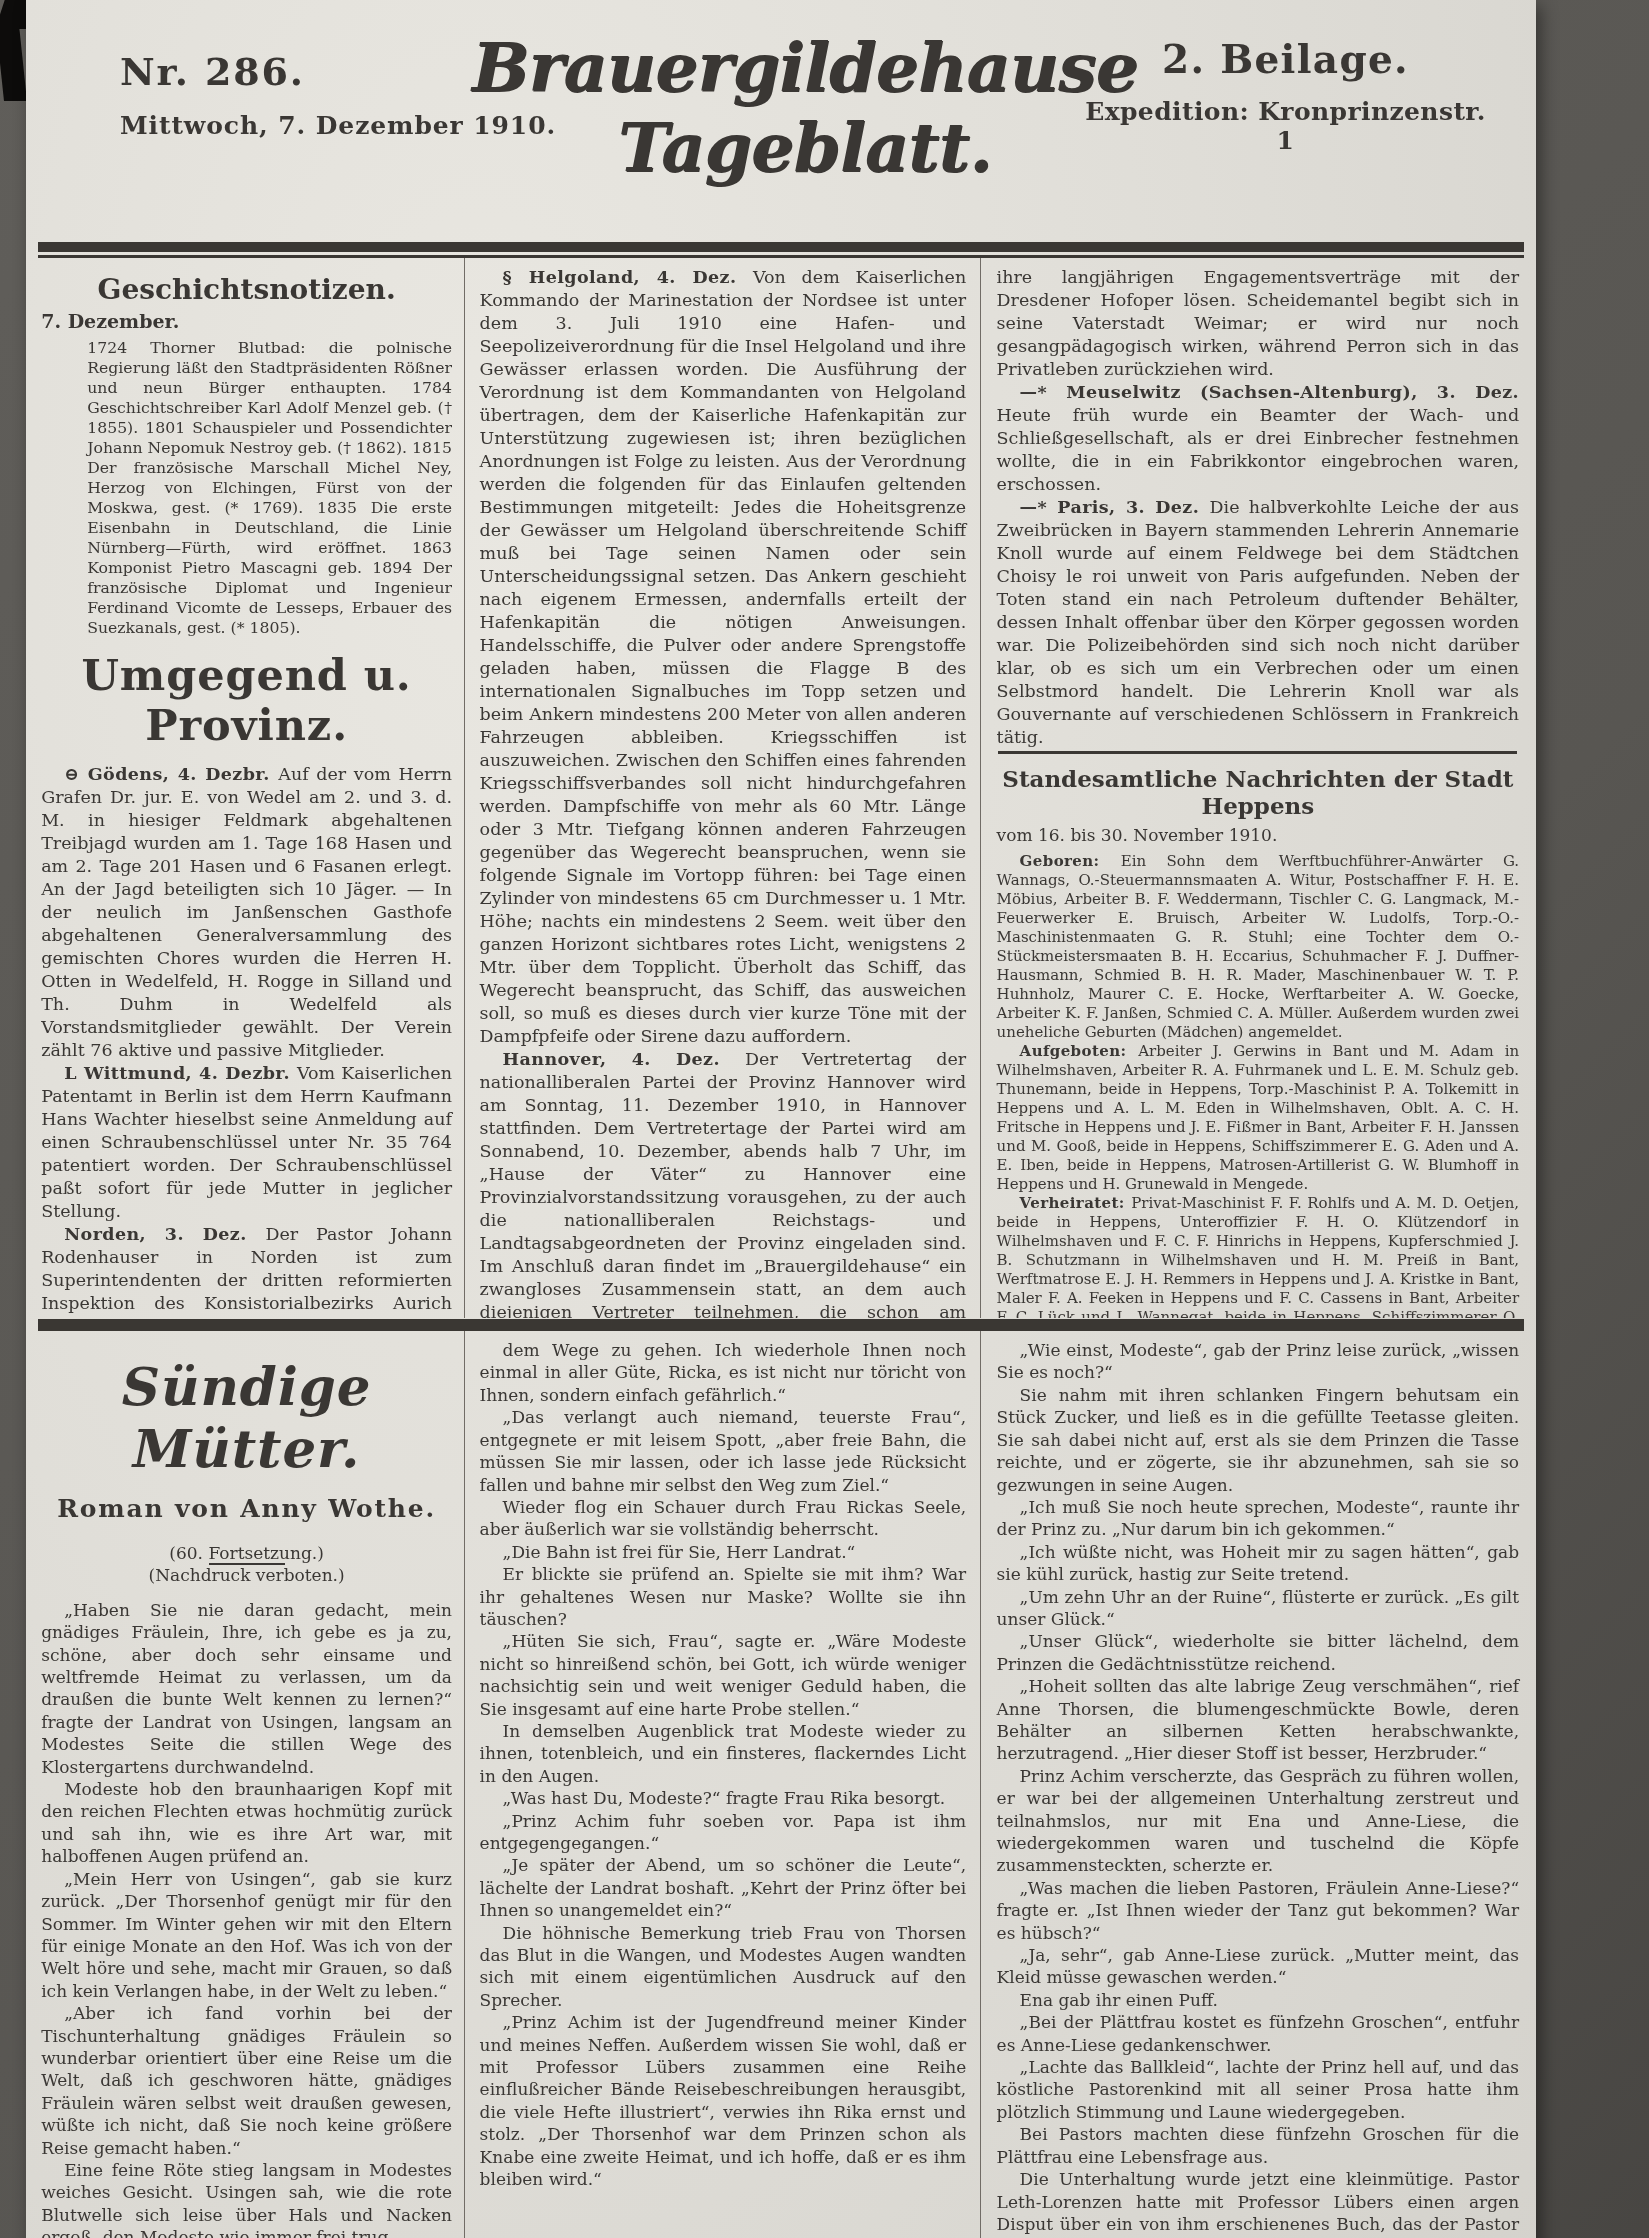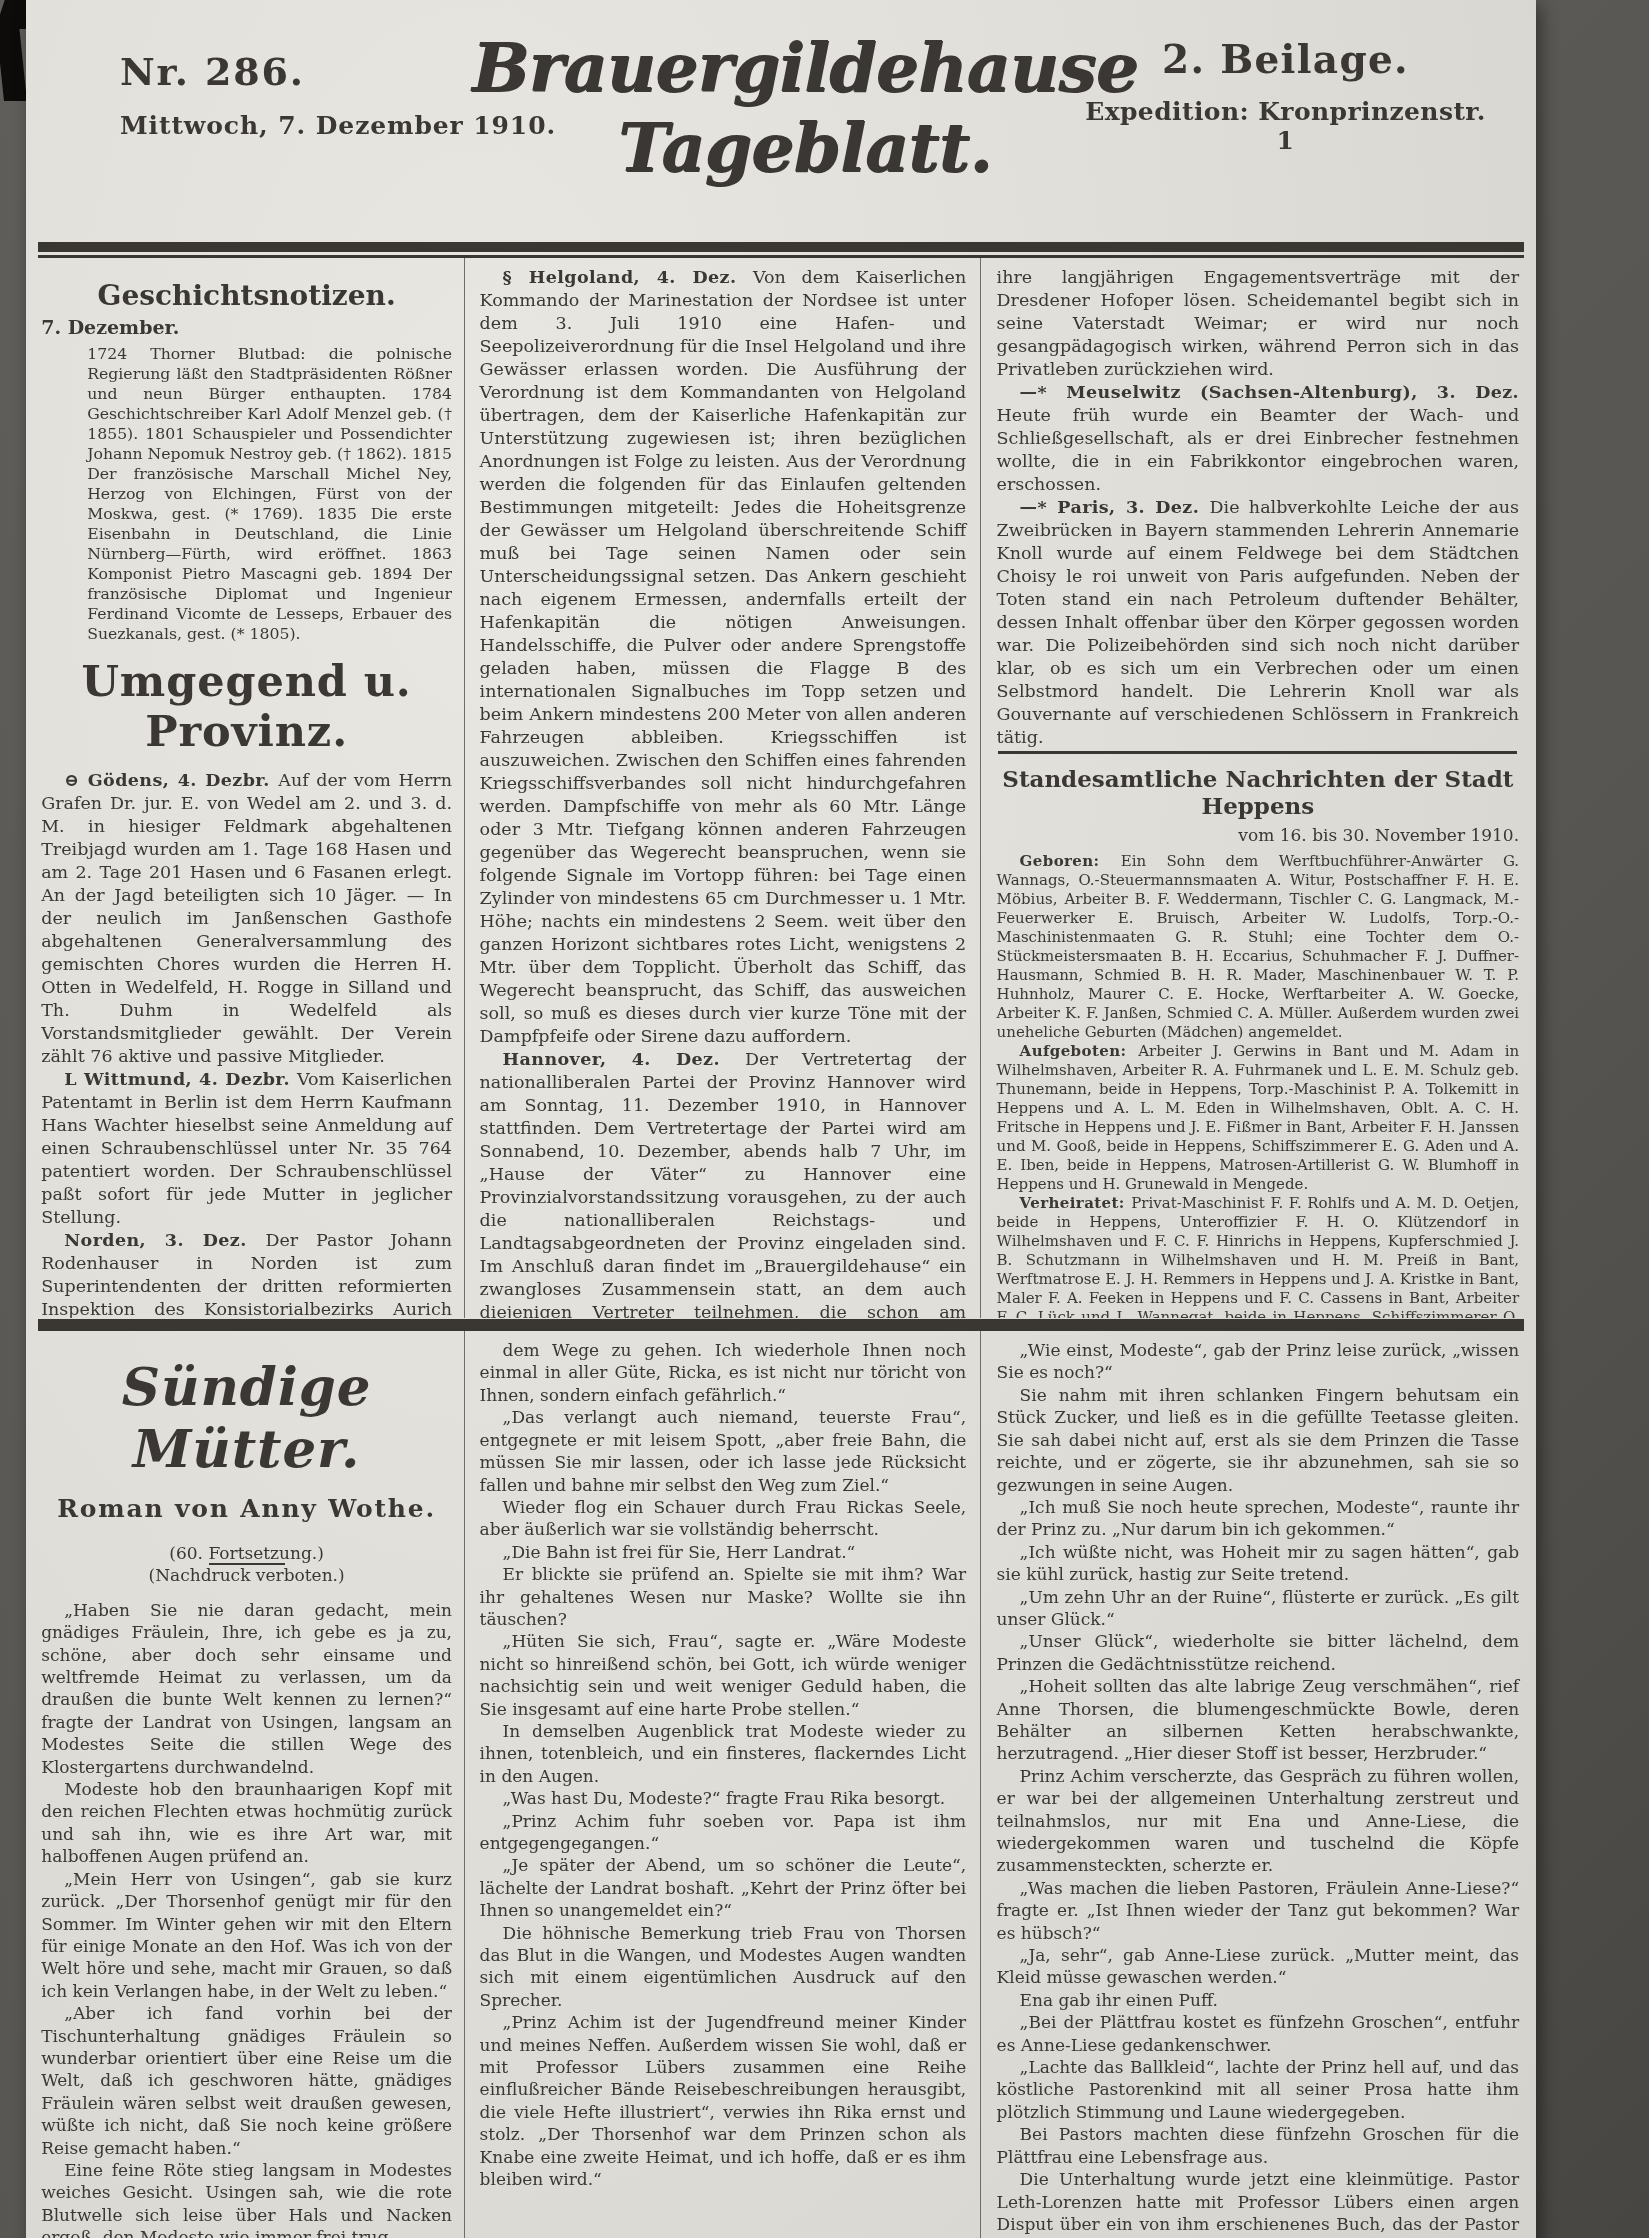--- a/index.html
+++ b/index.html
@@ -43,26 +43,26 @@
   .c2{width:516px;padding:8px 13.4px 0 15px;border-left:1.8px solid #716c66;}
   .c3{width:544px;padding:8px 4.5px 0 16px;border-left:1.8px solid #716c66;}
   .top-section{height:1060px;}
   .bottom-section{height:1160px;}
   
   .para{margin:0;text-indent:23px;text-align:justify;font-size:17.5px;line-height:23px;}
   .para .lead{font-weight:bold;letter-spacing:0.4px;}
   .noindent .para:first-child{text-indent:0;}
   .gn-body .para{font-size:15.7px;line-height:20px;text-indent:0;margin-left:46px;}
   .sec-head{margin:0;text-align:center;font-weight:bold;}
-  .gn-head{font-size:28px;margin-top:13px;}
+  .gn-head{font-size:28px;margin-top:7px;}
   .gn-sub{font-size:19px;font-weight:bold;margin:4.5px 0 6.3px 0;}
   .big-head{font-size:43px;margin:11.6px 0 12.5px 0;letter-spacing:0.9px;}
   .inner.rule-thin{margin:2.7px 1.8px 0 1.8px;}
   .standes-head{margin:11.6px 0 0 0;text-align:center;font-size:23px;font-weight:bold;}
-  .standes-sub{text-align:right;font-size:17px;margin:5.4px 0 7.2px 0;}
+  .standes-sub{text-align:left;font-size:17px;margin:5.4px 0 7.2px 0;}
   .standes .para{font-size:15px;line-height:19px;}
   
   .novel-title{margin:16px 0 0 0;font-size:53px;font-weight:bold;text-align:center;font-style:italic;letter-spacing:0.9px;}
   .novel-byline{text-align:center;font-size:25px;font-weight:bold;margin-top:15px;letter-spacing:1.8px;}
   .novel-meta{display:flex;justify-content:space-between;align-items:center;font-size:17px;margin:19.7px 2.7px 13.4px 2.7px;flex-direction:column;}
   .novel-meta .dash{width:76px;height:2.7px;background:#3a3734;}
   .novel .para{font-size:17px;line-height:22.4px;}
 </style>
 </head>
 <body>

